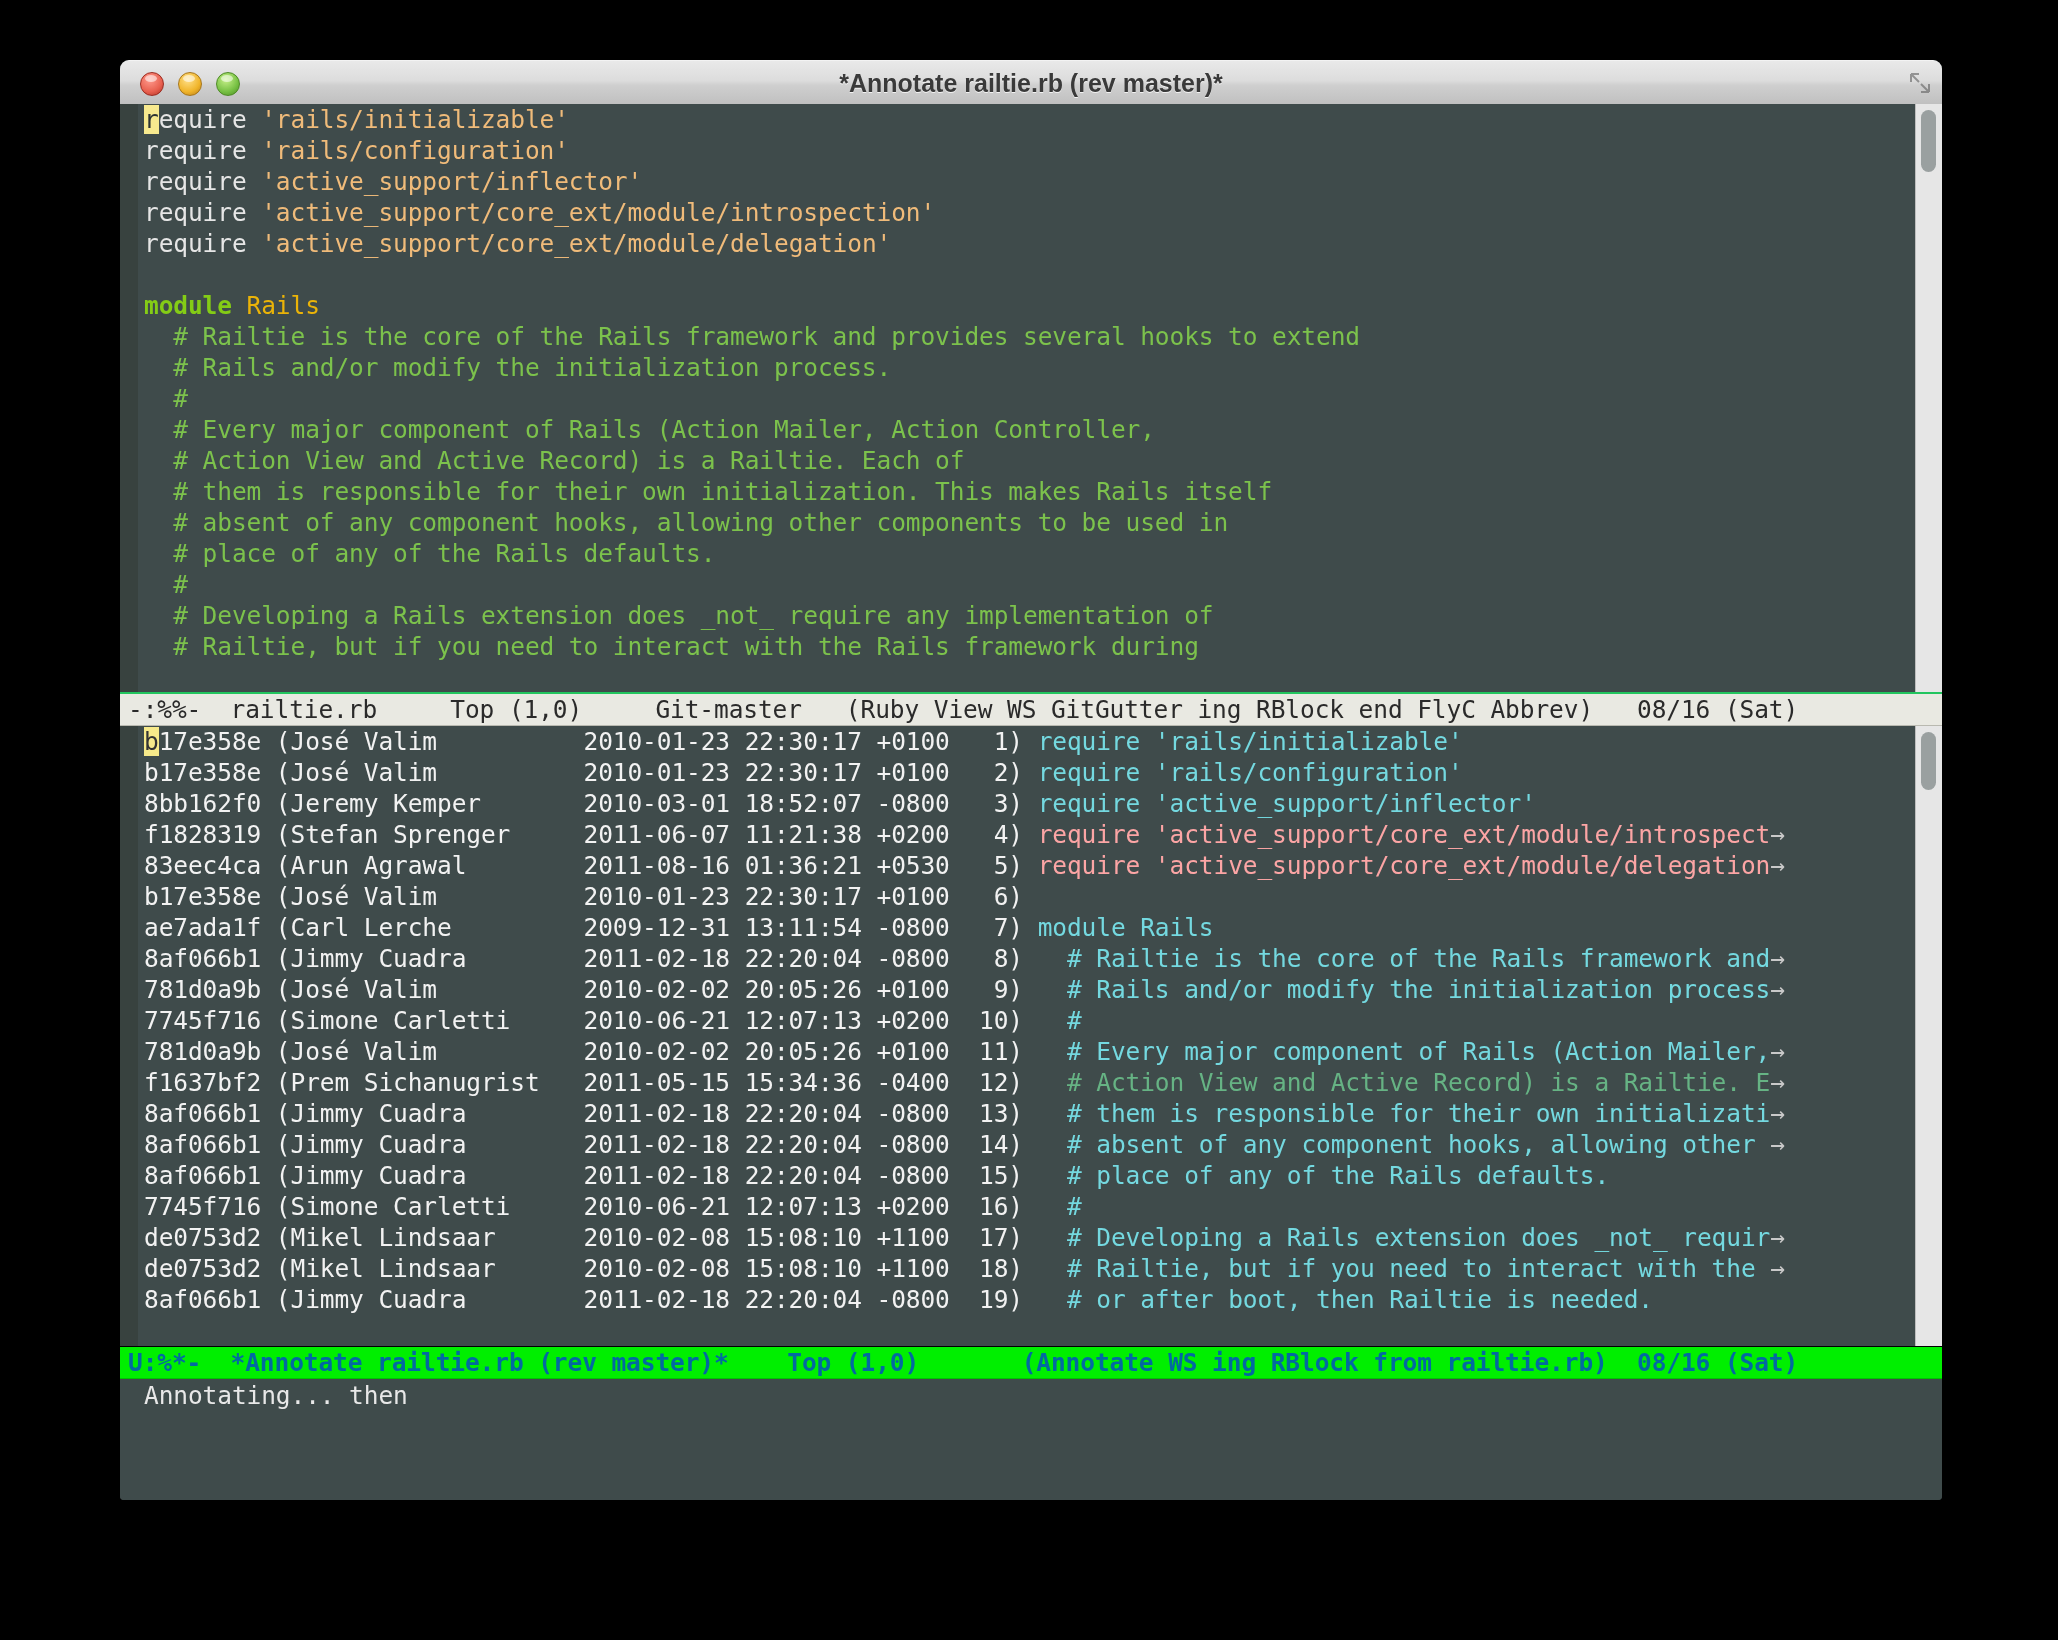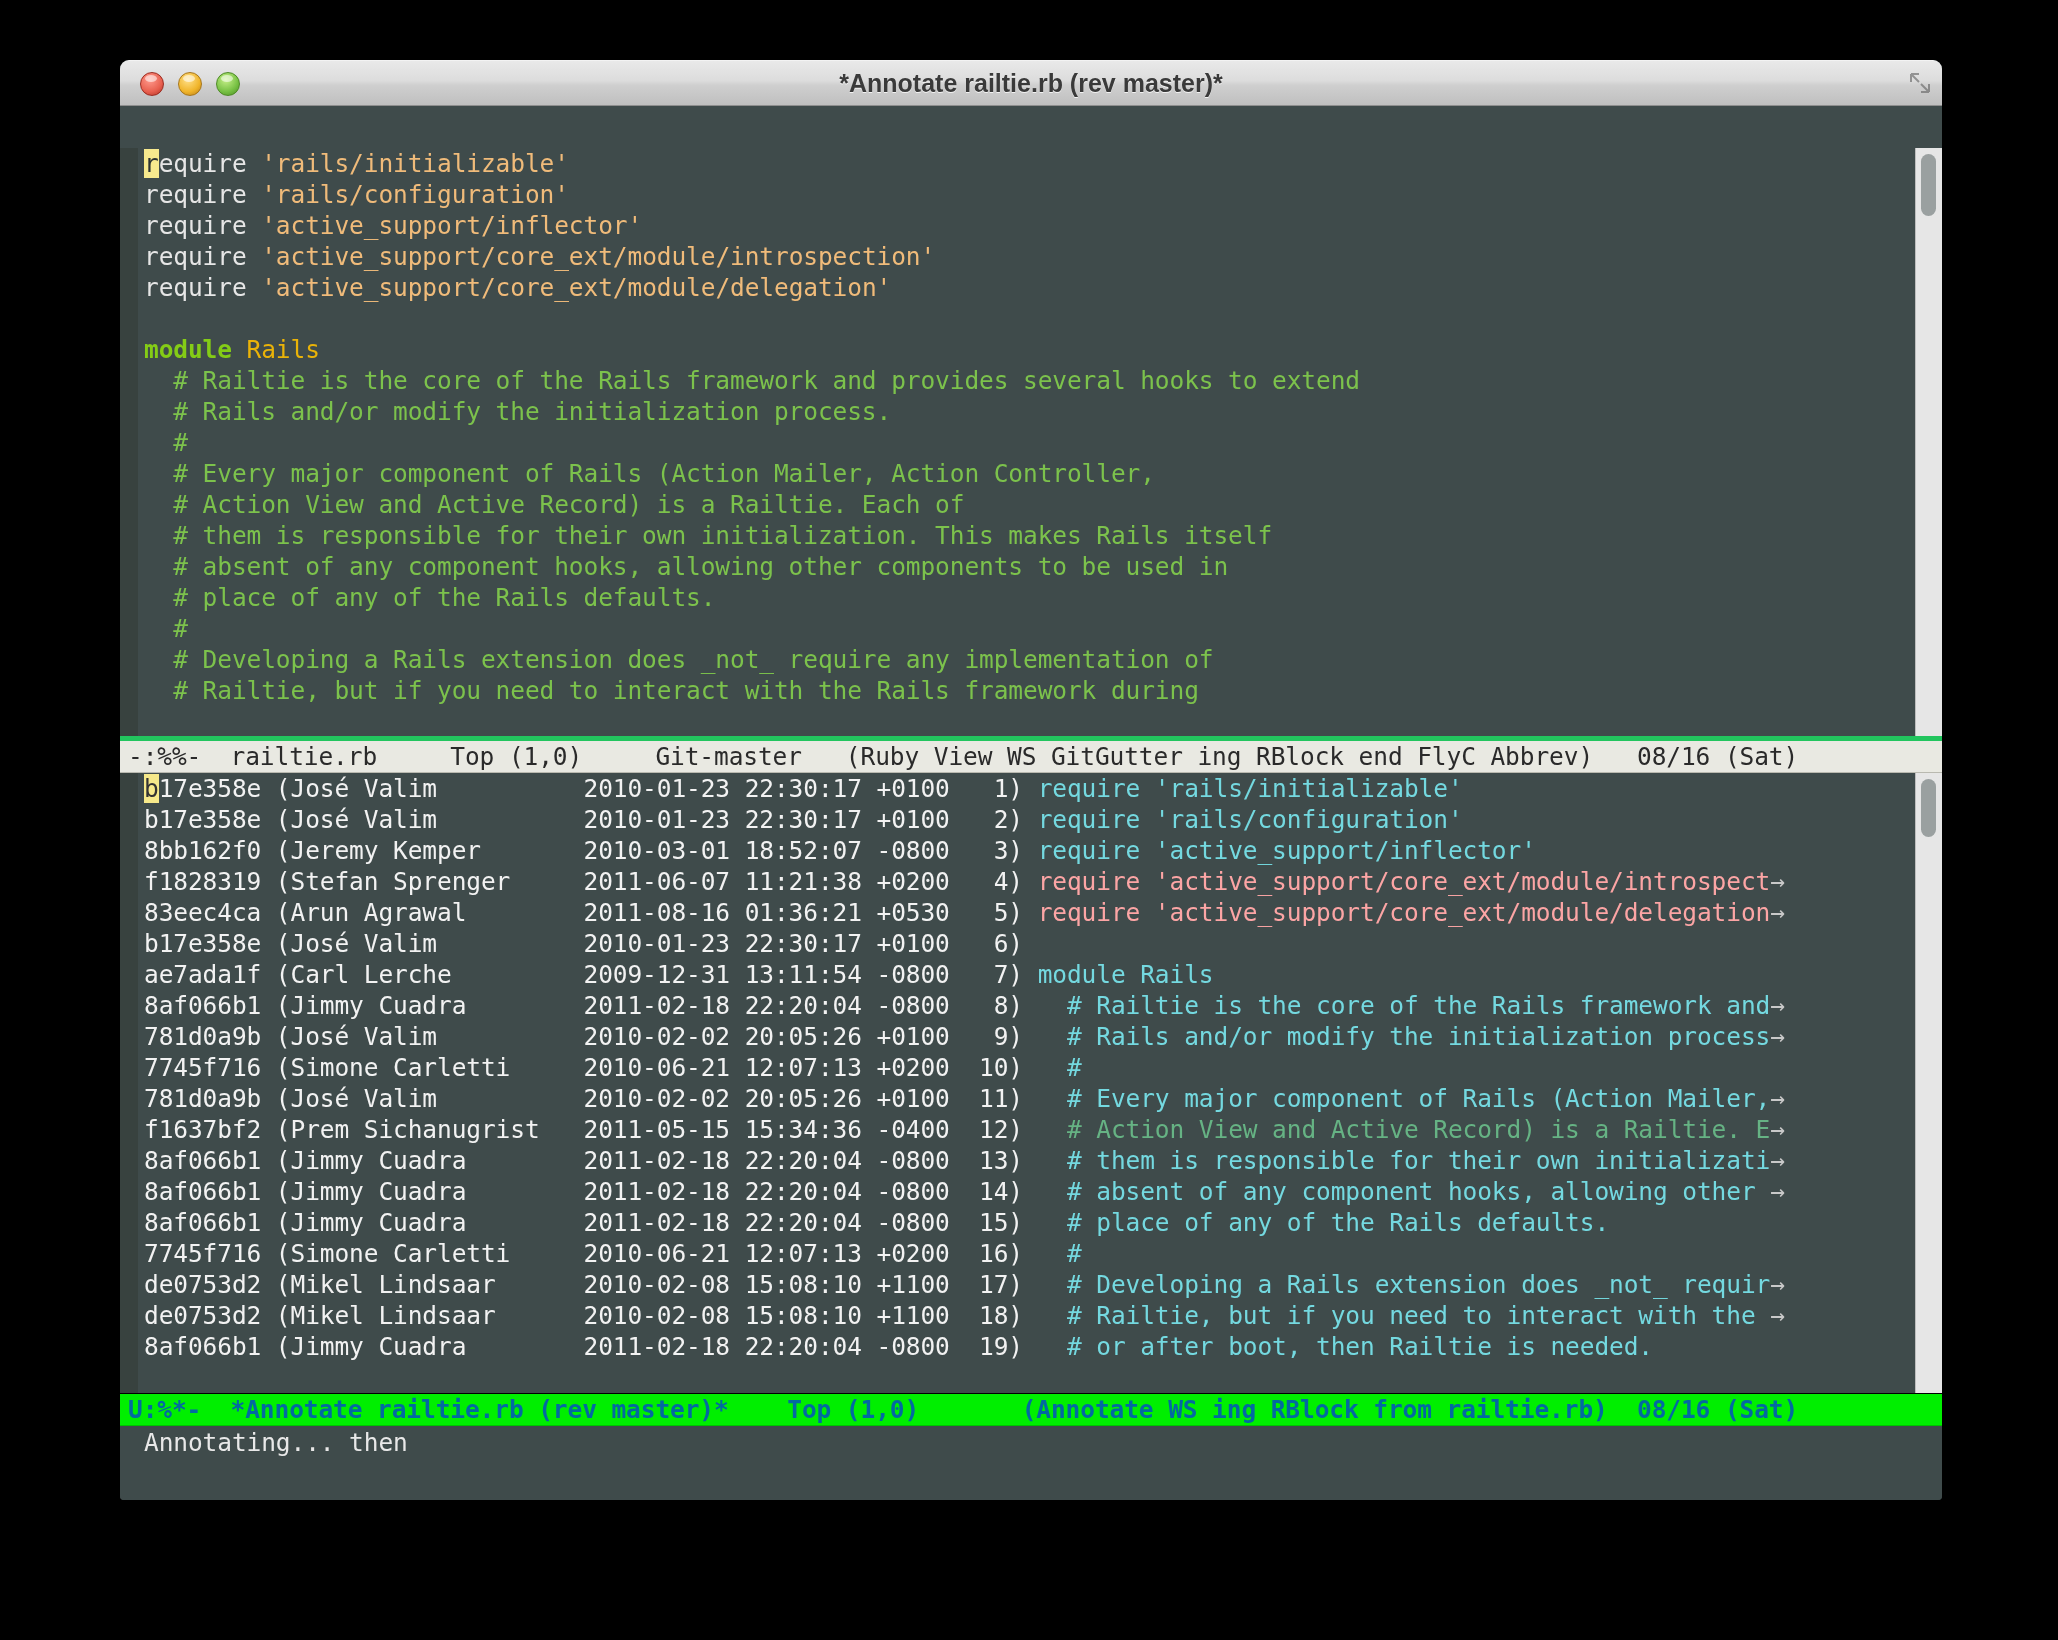--- a/index.html
+++ b/index.html
@@ -48,21 +48,20 @@
   #resize-grip{
     position:absolute;right:10px;top:10px;width:24px;height:24px;opacity:.55;
   }
 
   
   #frame{
     position:absolute;top:44px;left:0;right:0;bottom:0;
     background:#3f4b4b;
     font-size:24.5px;line-height:31px;
     letter-spacing:-0.1px;
-    margin-top:44px;
   }
   .pane{position:relative;overflow:hidden;}
   .fringe{
     position:absolute;left:0;top:0;bottom:0;width:18px;background:#38423f;
   }
   .lines{position:absolute;left:18px;top:0;right:26px;bottom:0;white-space:pre;}
   .ln{height:31px;padding-left:6px;}
 
   
   .vscroll{
@@ -87,21 +86,21 @@
   .cursorY {background:#f6e98a;color:#333;}
   .trunc   {color:#c9c9c9;}
 
   
   .modeline{
     height:31px;line-height:31px;white-space:pre;
     font-size:24.5px;padding-left:8px;overflow:hidden;
   }
   .ml-inactive{
     background:#e9e9e2;color:#2a2a2a;
-    border-top:5px solid #22c55e;border-bottom:1px solid #b9b9b0;
+    border-top:2px solid #22c55e;border-bottom:1px solid #b9b9b0;
   }
   .ml-active{
     background:#00ef00;color:#0369a1;
     border-top:1px solid #000000;border-bottom:1px solid #00c400;
   }
   .ml-b{font-weight:bold;}
   .minibuffer{
     height:34px;line-height:34px;white-space:pre;padding-left:24px;
     color:#e8e8e8;background:#3f4b4b;font-size:24.5px;
   }

